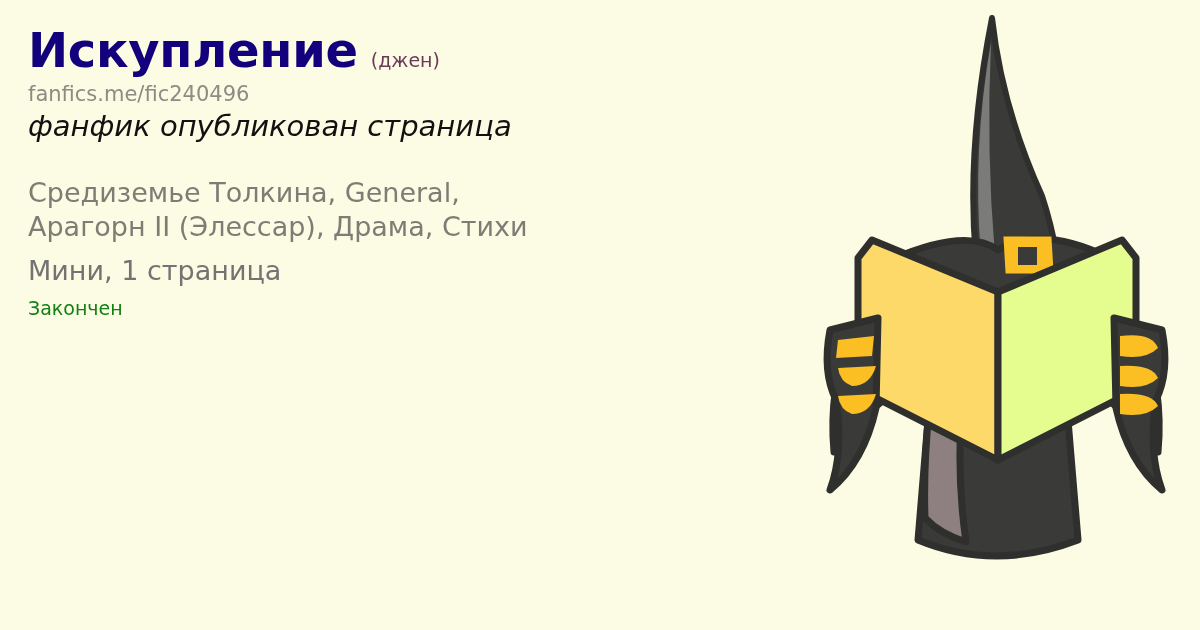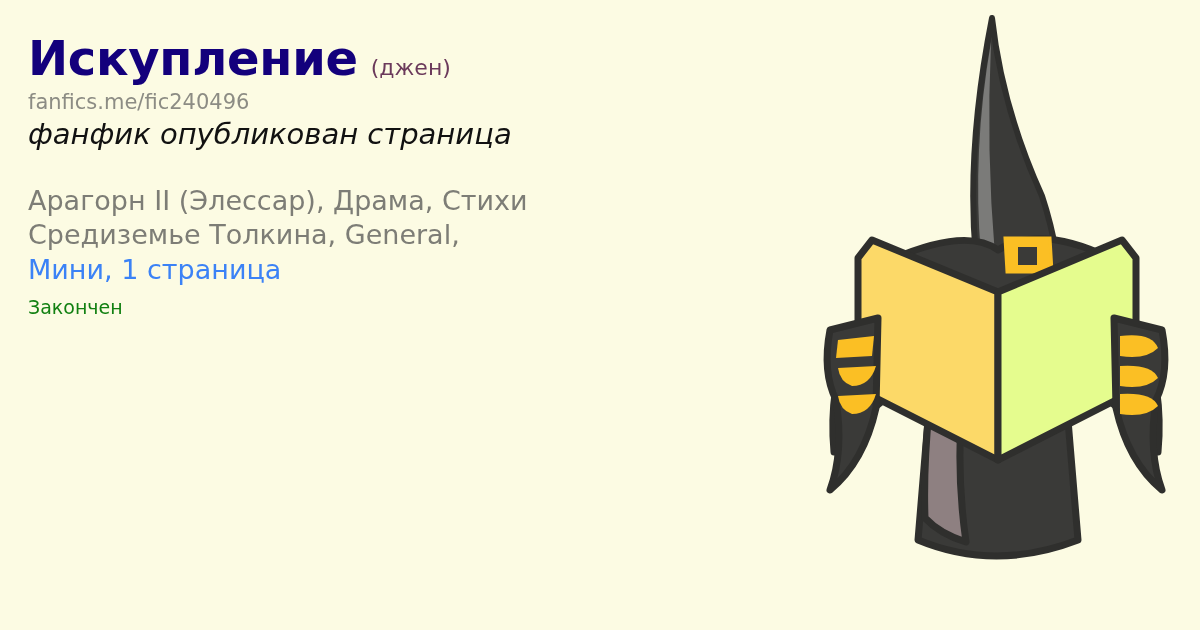--- a/index.html
+++ b/index.html
@@ -17,21 +17,21 @@
   }
   .card {
     position: absolute;
     inset: 0;
     display: flex;
     flex-direction: row;
     align-items: stretch;
   }
   .text-col {
     width: 790px;
-    padding: 34px 0 0 28px;
+    padding: 26px 0 0 28px;
     box-sizing: border-box;
     display: flex;
     flex-direction: column;
     align-items: flex-start;
   }
   .title-row {
     display: flex;
     align-items: baseline;
     flex-wrap: nowrap;
     margin: 0;
@@ -40,21 +40,21 @@
   .title {
     font-family: "DejaVu Sans", sans-serif;
     font-weight: bold;
     font-size: 48px;
     color: #13007c;
     letter-spacing: -0.3px;
     white-space: nowrap;
   }
   .pairing {
     font-family: "DejaVu Sans", sans-serif;
-    font-size: 22px;
+    font-size: 19px;
     color: #6b3a5b;
     margin-left: 13px;
     white-space: nowrap;
   }
   .url {
     font-family: "DejaVu Sans", sans-serif;
     font-size: 21px;
     color: #8c8c84;
     margin-top: 9px;
     line-height: 1.05;
@@ -78,22 +78,23 @@
   .meta-line {
     font-family: "DejaVu Sans", sans-serif;
     font-size: 27px;
     color: #7d7d76;
     line-height: 1.29;
     white-space: nowrap;
   }
   .meta-size {
     font-family: "DejaVu Sans", sans-serif;
     font-size: 27px;
-    color: #3b82f6;
+    color: #737373;
     line-height: 1.29;
+    margin-top: 9px;
     white-space: nowrap;
   }
   .status {
     font-family: "DejaVu Sans", sans-serif;
     font-size: 19px;
     color: #128012;
     line-height: 1.29;
     margin-top: 7px;
     white-space: nowrap;
   }
@@ -120,22 +121,22 @@
     <div class="title-row">
       <span class="title">Искупление</span>
       <span class="pairing">(джен)</span>
     </div>
 
     <div class="url">fanfics.me/fic240496</div>
 
     <div class="byline">фанфик опубликован страница</div>
 
     <div class="meta-block">
+      <div class="meta-line">Средиземье Толкина, General,</div>
       <div class="meta-line">Арагорн II (Элессар), Драма, Стихи</div>
-      <div class="meta-line">Средиземье Толкина, General,</div>
       <div class="meta-size">Мини, 1 страница</div>
       <div class="status">Закончен</div>
     </div>
 
   </div>
 
   <div class="art-col">
     <svg viewBox="0 0 410 630" xmlns="http://www.w3.org/2000/svg">
 
       <path d="M148 300 L128 540 Q205 572 288 540 L268 300 Z" fill="#3a3a38" stroke="#2f2f2d" stroke-width="7" stroke-linejoin="round"></path>

